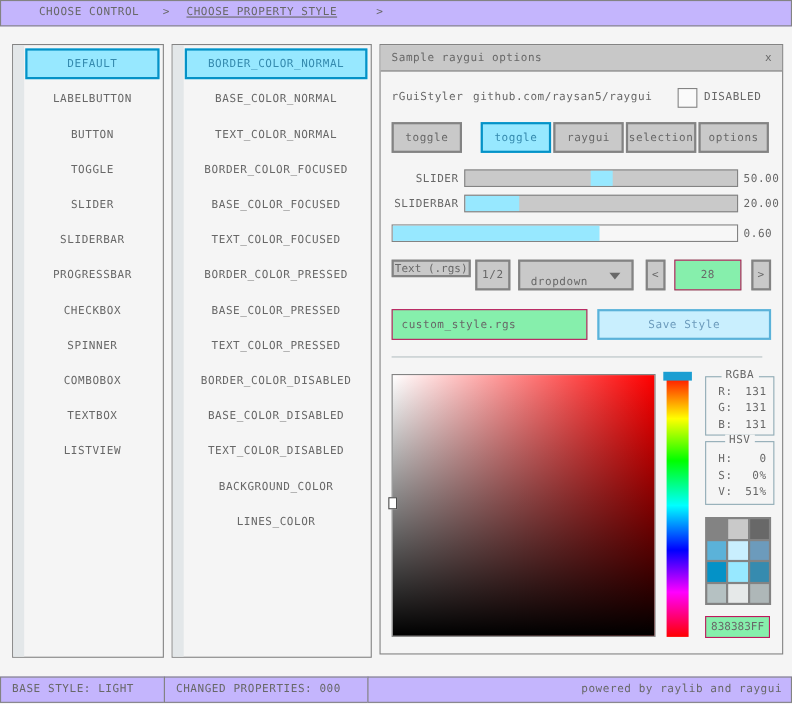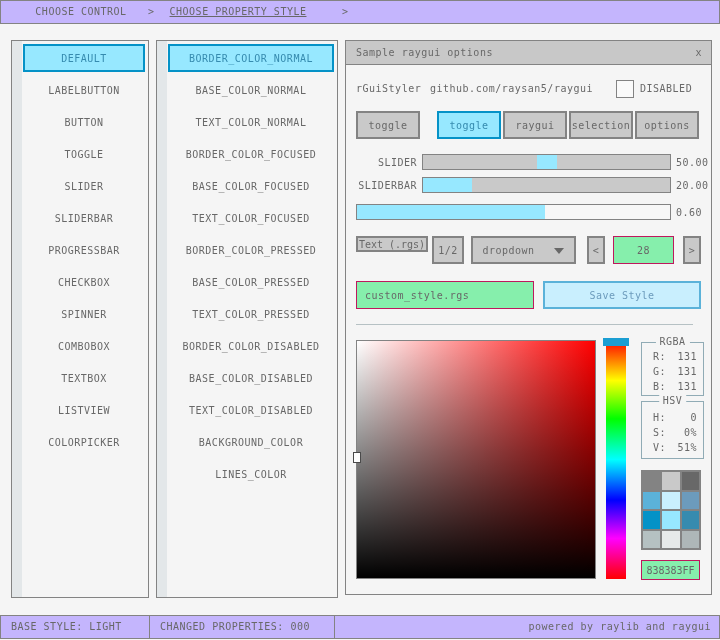--- a/index.html
+++ b/index.html
@@ -67,21 +67,20 @@
         <div class="list-item">BUTTON</div>
         <div class="list-item">TOGGLE</div>
         <div class="list-item">SLIDER</div>
         <div class="list-item">SLIDERBAR</div>
         <div class="list-item">PROGRESSBAR</div>
         <div class="list-item">CHECKBOX</div>
         <div class="list-item">SPINNER</div>
         <div class="list-item">COMBOBOX</div>
         <div class="list-item">TEXTBOX</div>
         <div class="list-item">LISTVIEW</div>
-        <div class="list-item">COLORPICKER</div>
       </div>
   </div>
 
   <div class="panel" style="left:156px;top:40px;width:182px;height:558px;">
     <div class="strip"></div>
     <div class="list" id="properties-list">
         <div class="list-item selected">BORDER_COLOR_NORMAL</div>
         <div class="list-item">BASE_COLOR_NORMAL</div>
         <div class="list-item">TEXT_COLOR_NORMAL</div>
         <div class="list-item">BORDER_COLOR_FOCUSED</div>
@@ -129,21 +128,21 @@
     </div>
     <span class="lbl" style="left:330px;top:137px;">20.00</span>
 
     <div class="track lightbase" style="left:10px;top:163px;width:315px;height:16px;">
       <div class="fill" id="progress-fill" style="width: 60%;"></div>
     </div>
     <span class="lbl" style="left:330px;top:164px;text-align:right;">0.60</span>
 
     <div class="btn" style="left:10px;top:195px;width:72px;height:16px;letter-spacing:0;">Text (.rgs)</div>
     <div class="btn" style="left:86px;top:195px;width:32px;height:28px;">1/2</div>
-    <div class="btn" style="left:125px;top:195px;width:105px;height:28px;padding-right:30px;">
+    <div class="btn" style="left:125px;top:195px;width:105px;height:28px;padding-right:30px;align-items:flex-end;">
       <span>dropdown</span>
       <span class="dd-arrow"></span>
     </div>
     <div class="btn" style="left:241px;top:195px;width:18px;height:28px;">&lt;</div>
     <div class="inputbox" style="left:267px;top:195px;width:61px;height:28px;justify-content:center;">28</div>
     <div class="btn" style="left:337px;top:195px;width:18px;height:28px;">&gt;</div>
 
     <div class="inputbox" style="left:10px;top:240px;width:178px;height:28px;padding-left:8px;">custom_style.rgs</div>
     <div class="btn" style="left:197px;top:240px;width:158px;height:28px;background:#c9effe;border-color:#5bb2d9;color:#6c9bbc;">Save Style</div>
 

